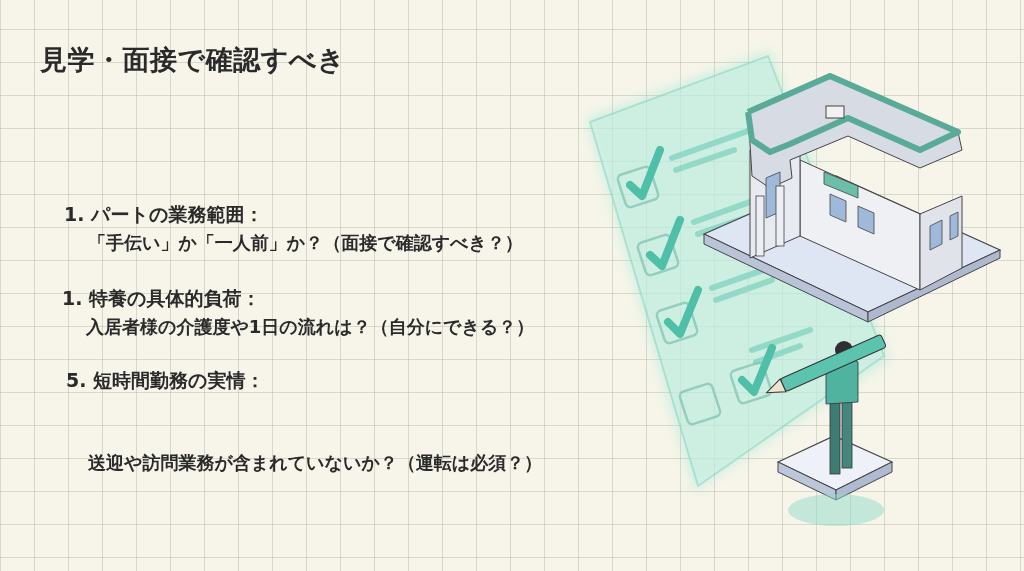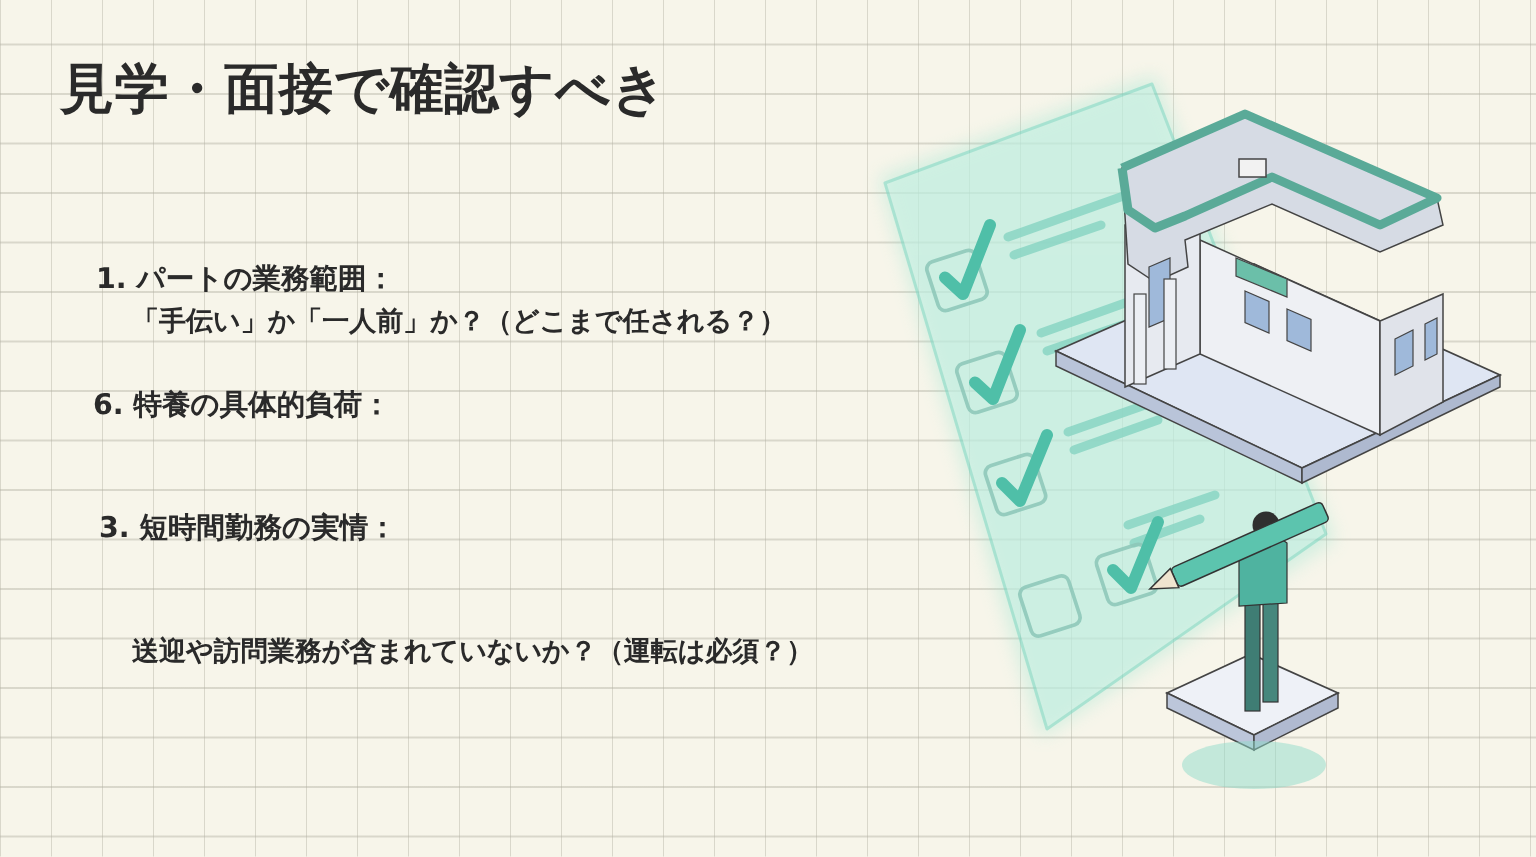--- a/index.html
+++ b/index.html
@@ -7,45 +7,46 @@
     width:1024px; height:571px; overflow:hidden; position:relative;
     background-color:#f7f5ea;
     background-image:
       linear-gradient(to right, rgba(180,178,165,0.45) 1px, transparent 1px),
       linear-gradient(to bottom, rgba(180,178,165,0.45) 1px, transparent 1px);
     background-size:34px 33px;
     background-position:0 -4px;
     font-family:"DejaVu Sans", sans-serif;
     color:#2a2a2a;
   }
-  .title { position:absolute; left:40px; top:36px; font-size:36px; font-weight:bold; line-height:48px; letter-spacing:0.5px; }
+  .title { position:absolute; left:40px; top:36px; font-size:27px; font-weight:bold; line-height:48px; letter-spacing:0.5px; }
   .title .line2 { display:block; margin-left:10px; }
   .items { position:absolute; left:64px; top:172px; }
-  .item { position:absolute; white-space:nowrap; }
+  .item { position:absolute; white-space:nowrap;margin-top:28px; }
   .item .head { font-size:19px; font-weight:bold; line-height:28px; }
   .item .sub { font-size:18px; font-weight:bold; line-height:30px; padding-left:24px; }
   .illus { position:absolute; left:560px; top:40px; width:464px; height:531px; }
 </style>
 </head>
 <body>
 
 <div class="title">
   <span>見学・面接で確認すべき</span>
 </div>
 
 <div class="items">
   <div class="item" style="left:0; top:0;">
     <div class="head">1. パートの業務範囲：</div>
-    <div class="sub">「手伝い」か「一人前」か？（どこまで任される？）</div>
+    <div class="sub">「手伝い」か「一人前」か？（面接で確認すべき？）</div>
   </div>
   <div class="item" style="left:-2px; top:84px;">
-    <div class="head">6. 特養の具体的負荷：</div>
+    <div class="head">1. 特養の具体的負荷：</div>
+    <div class="sub">入居者様の介護度や1日の流れは？（自分にできる？）</div>
   </div>
   <div class="item" style="left:2px; top:166px;">
-    <div class="head">3. 短時間勤務の実情：</div>
+    <div class="head">5. 短時間勤務の実情：</div>
   </div>
   <div class="item" style="left:0; top:248px;">
     <div class="sub">送迎や訪問業務が含まれていないか？（運転は必須？）</div>
   </div>
 </div>
 
 <svg class="illus" viewBox="560 40 464 531">
   <defs>
     <filter id="glow" x="-20%" y="-20%" width="140%" height="140%">
       <feGaussianBlur stdDeviation="6"></feGaussianBlur>

